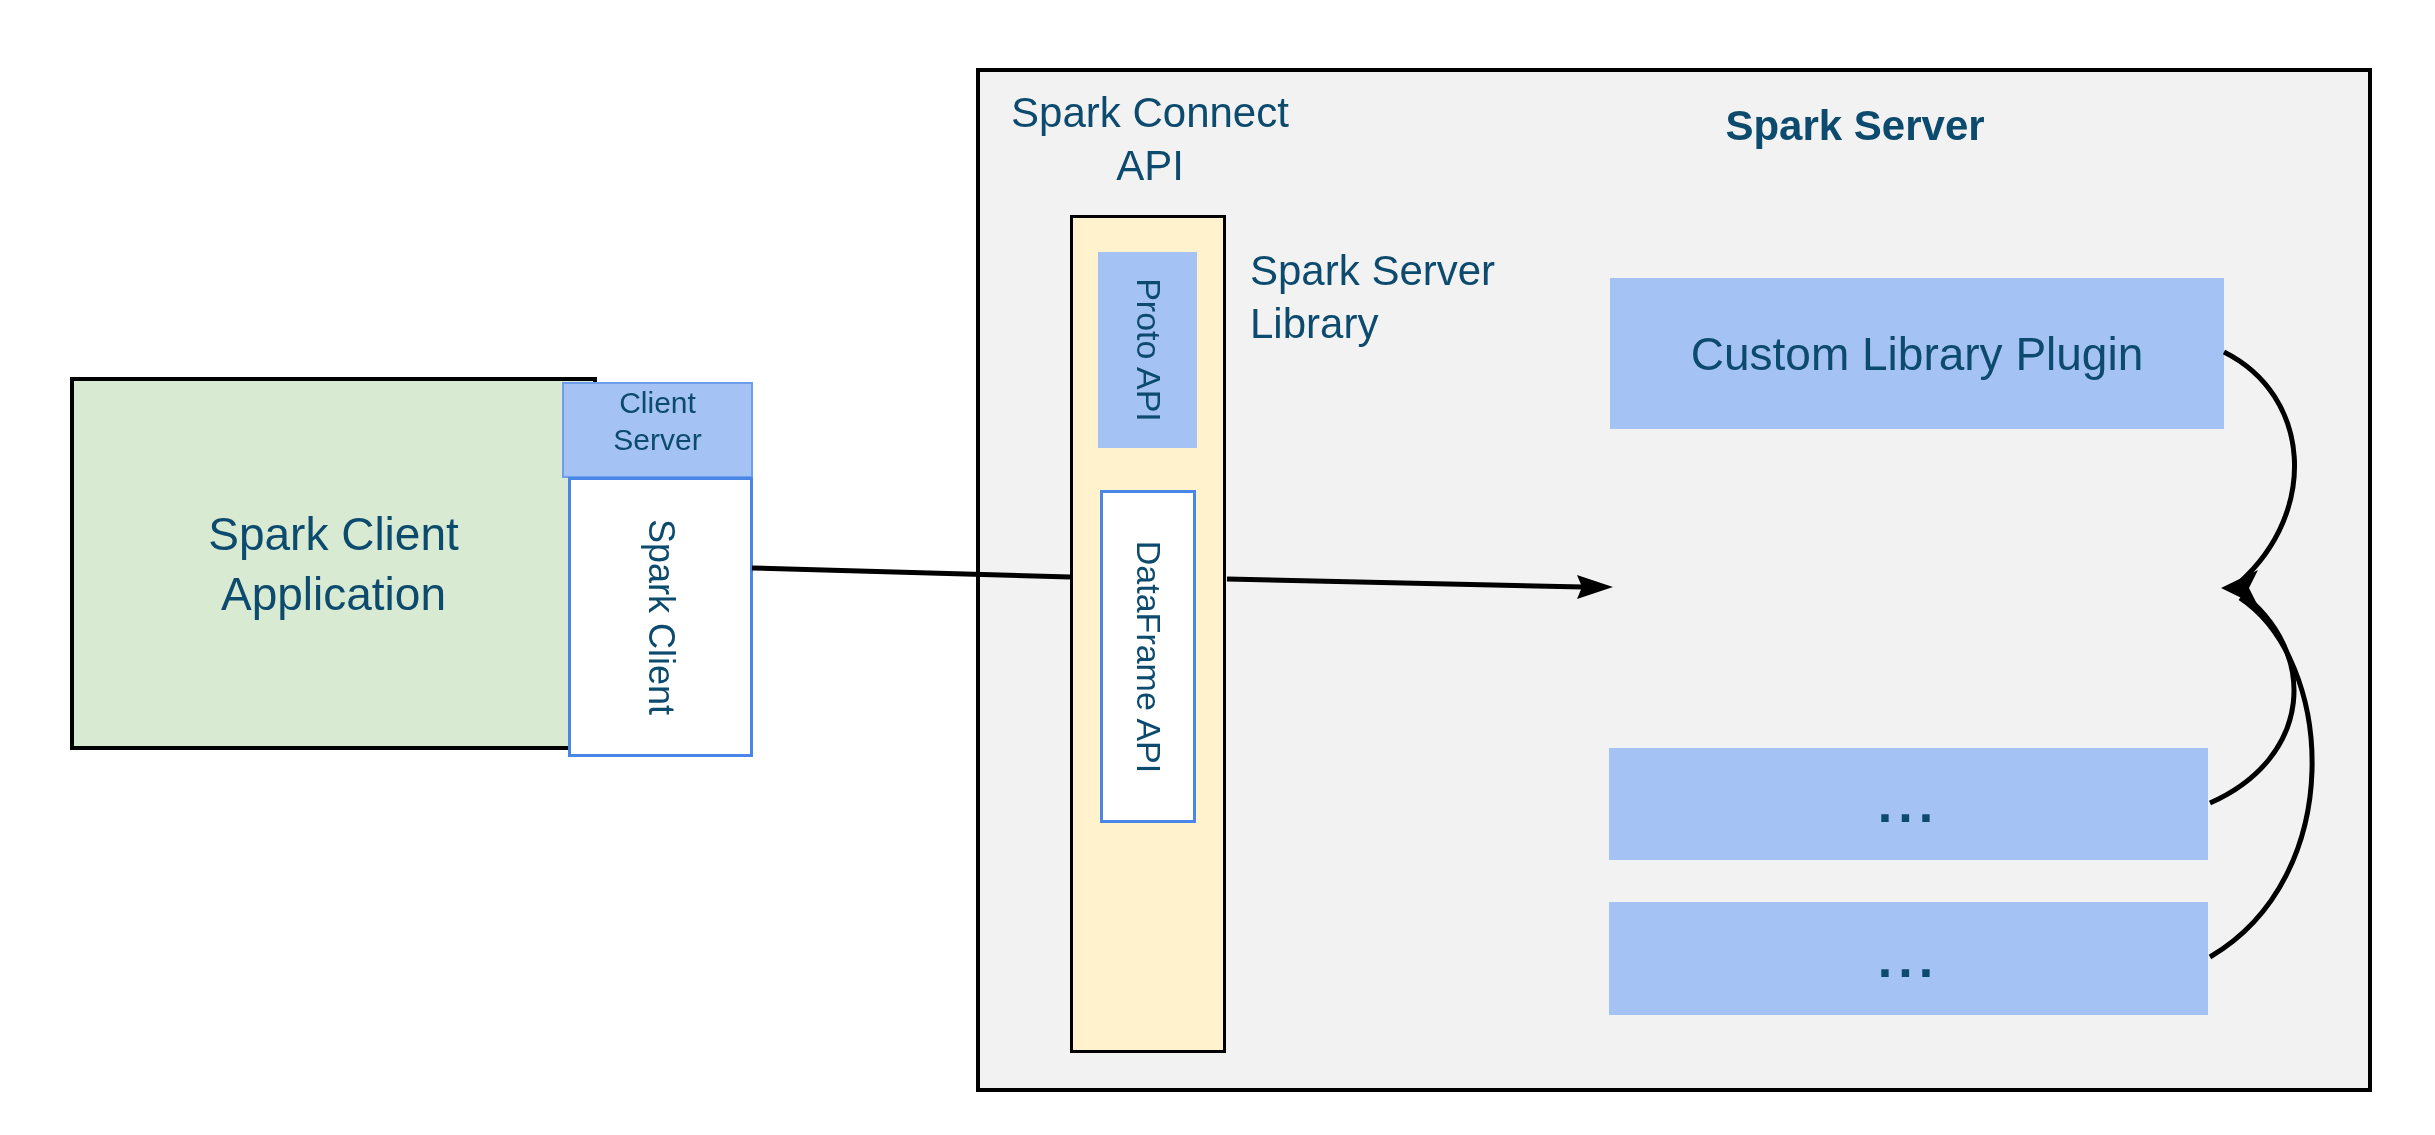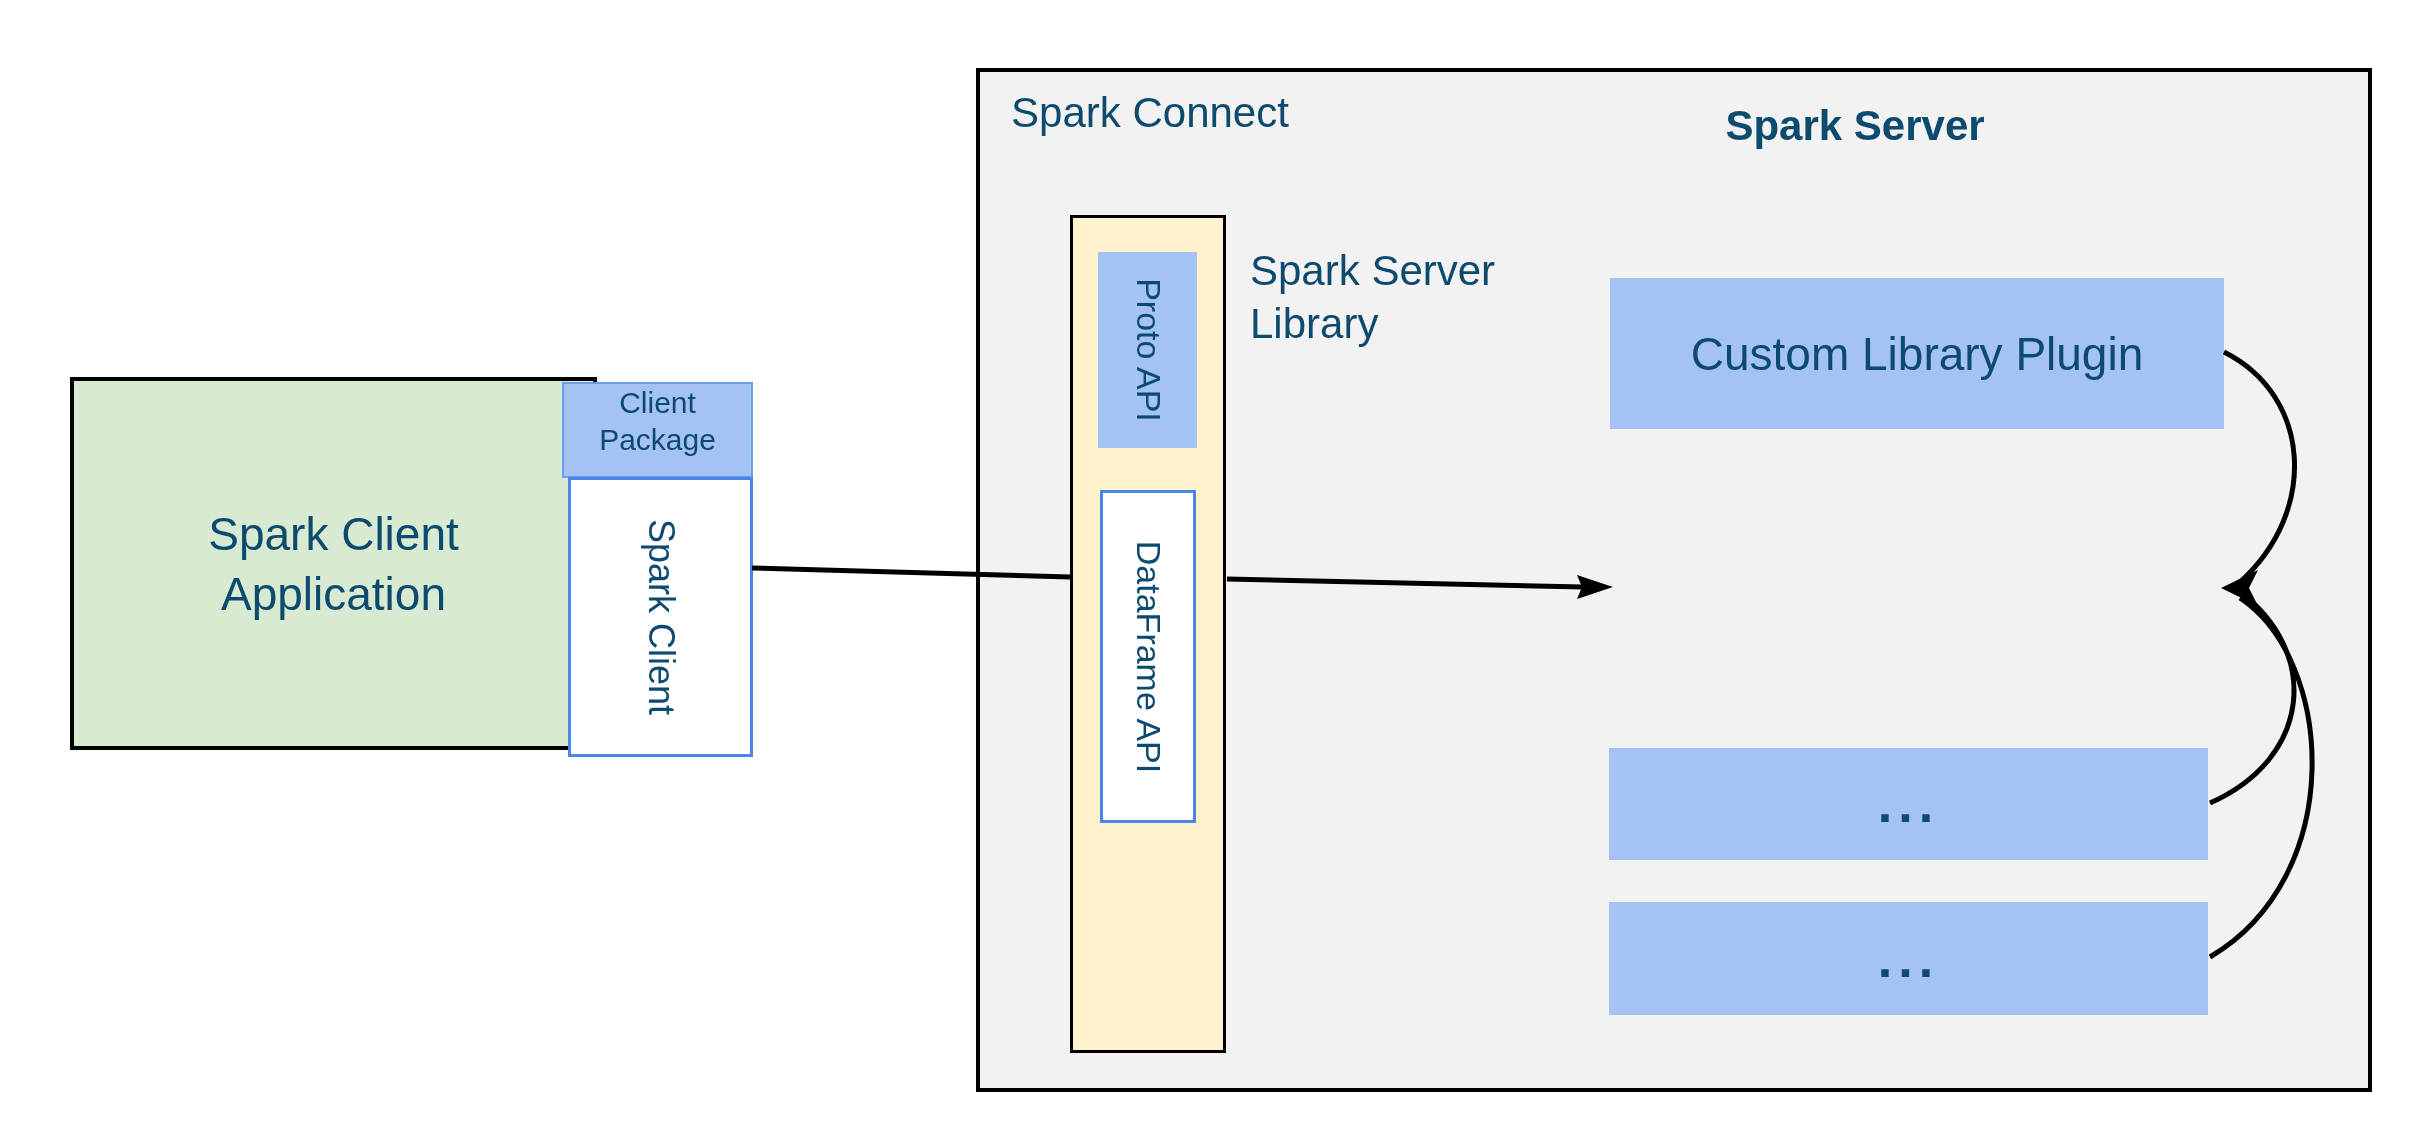--- a/index.html
+++ b/index.html
@@ -94,20 +94,21 @@
 </style>
 </head>
 <body>
 
 <div id="canvas">
 
   <div class="abs gray-box"></div>
 
   <div class="abs connect-title">
     <div>Spark Connect</div>
+    <div>API</div>
   </div>
 
   <div class="abs server-title">Spark Server</div>
 
   <div class="abs yellow-box"></div>
   <div class="abs proto-box">
     <span class="vtext vt-34">Proto API</span>
   </div>
   <div class="abs dataframe-box">
     <span class="vtext vt-34">DataFrame API</span>
@@ -127,21 +128,21 @@
   <div class="abs more-box more-2">
     <span>...</span>
   </div>
 
   <div class="abs green-box">
     <div>Spark Client</div>
     <div>Application</div>
   </div>
   <div class="abs client-package">
     <div>Client</div>
-    <div>Package</div>
+    <div>Server</div>
   </div>
   <div class="abs spark-client-box">
     <span class="vtext vt-36">Spark Client</span>
   </div>
 
   <svg id="arrows" viewBox="0 0 2435 1135" xmlns="http://www.w3.org/2000/svg">
 
     <path d="M752,568 L1070,577" stroke="#000" stroke-width="5" fill="none"></path>
 
     <path d="M1227,579 L1583,587" stroke="#000" stroke-width="5" fill="none"></path>

